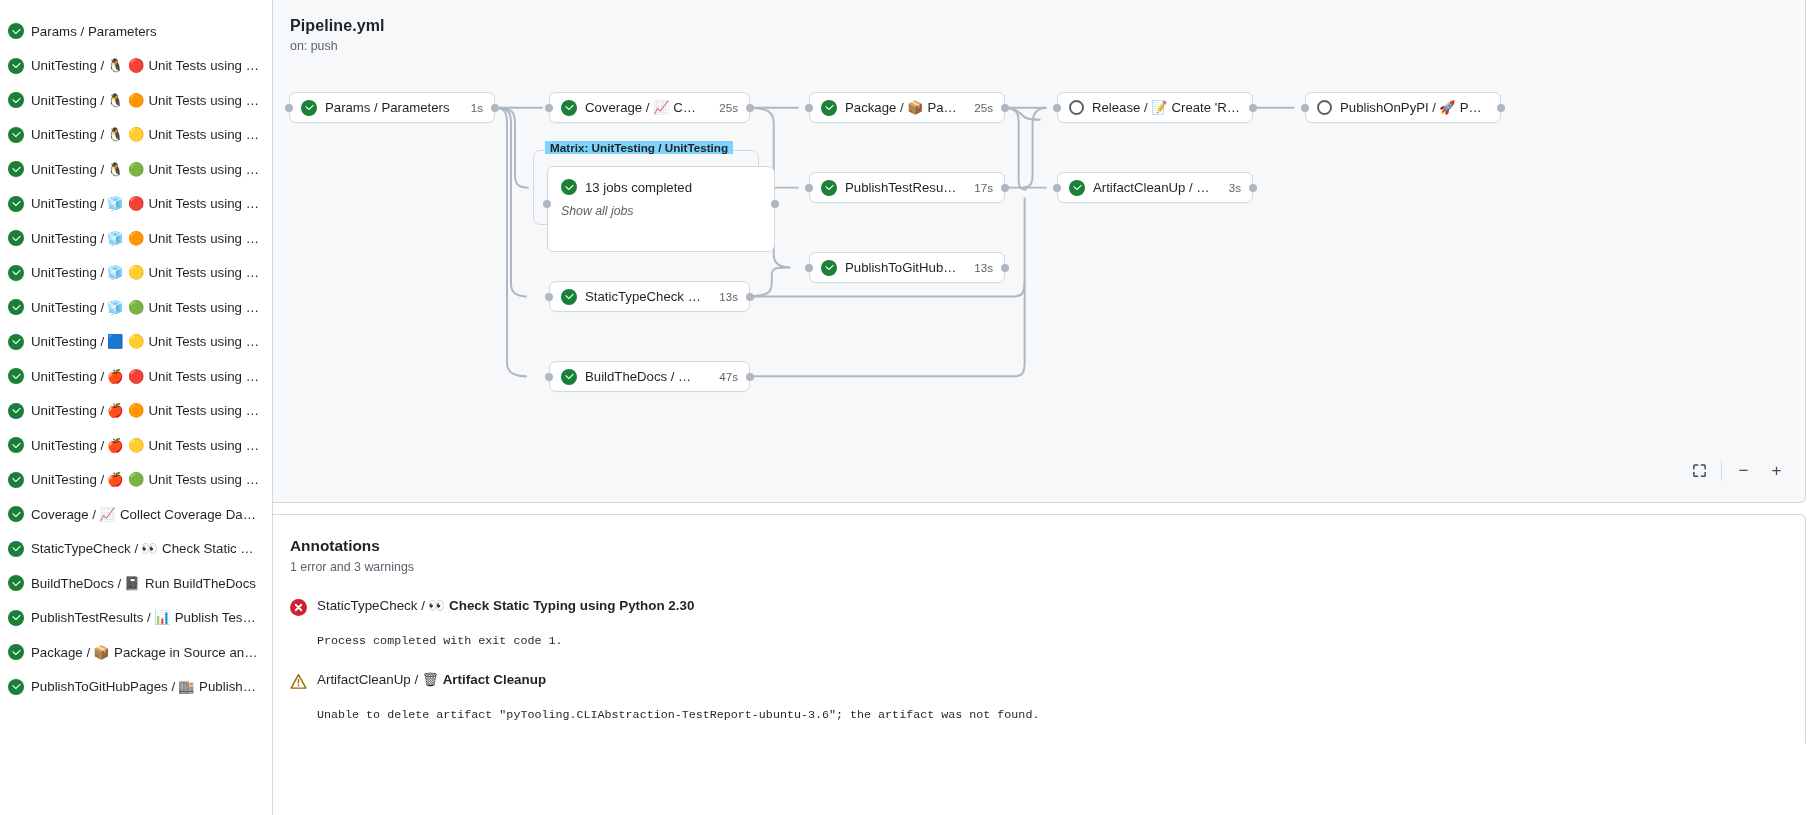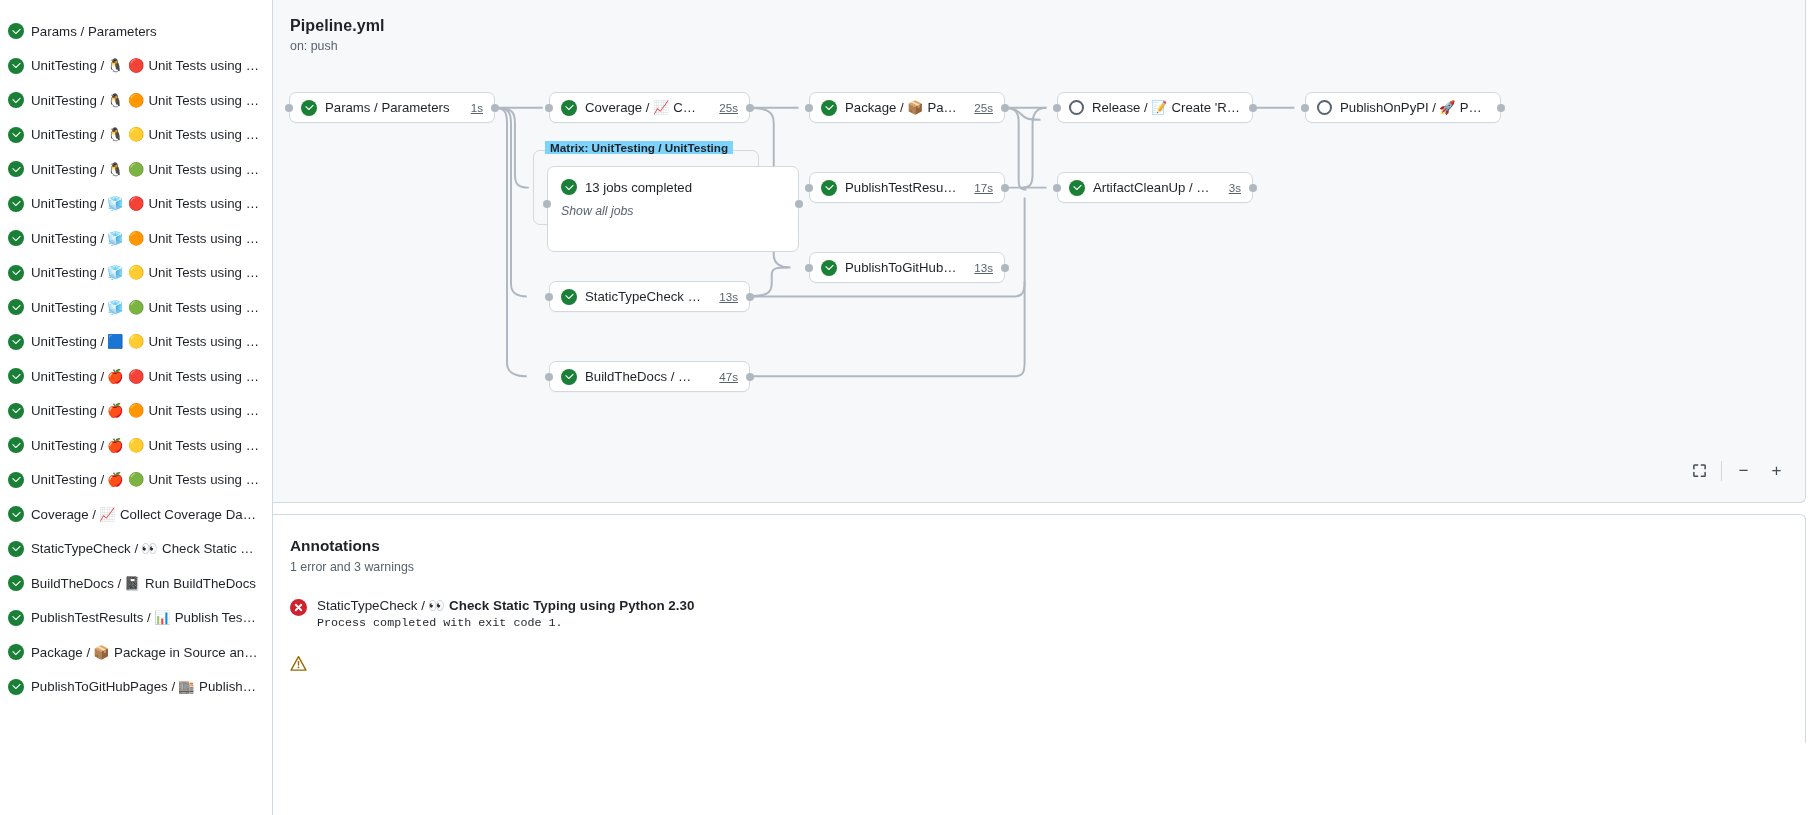--- a/index.html
+++ b/index.html
@@ -89,21 +89,21 @@
     display: flex;
     align-items: center;
     gap: 8px;
     padding: 0 11px;
     font-size: 13.2px;
     white-space: nowrap;
     cursor: pointer;
     box-shadow: 0 1px 0 rgba(31,35,40,0.02);
   }
   .node .label { overflow: hidden; text-overflow: ellipsis; }
-  .node .dur { color: #59636e; font-size: 11.6px; margin-left: auto; padding-left: 9px; text-decoration: underline; }
+  .node .dur { color: #59636e; font-size: 11.6px; margin-left: auto; padding-left: 9px; }
   .ring {
     flex: 0 0 auto; width: 15px; height: 15px;
     border: 2px solid #59636e; border-radius: 50%;
     background: transparent;
   }
   .port {
     position: absolute;
     width: 8px; height: 8px; border-radius: 50%;
     background: #afb8c1;
   }
@@ -164,21 +164,21 @@
   .ann-title { font-size: 15.4px; font-weight: 600; }
   .ann-sub { font-size: 12.4px; color: #59636e; margin-top: 5px; }
   .ann-item { display: flex; gap: 10px; margin-top: 24px; }
   .ann-ico { flex: 0 0 auto; width: 17px; height: 17px; margin-top: 1px; }
   .ann-head { font-size: 13.4px; color: #1f2328; }
   .ann-head .strong { font-weight: 600; }
   .ann-body {
     font-family: "Liberation Mono", "DejaVu Sans Mono", monospace;
     font-size: 11.7px;
     color: #1f2328;
-    margin-top: 3px;
+    margin-top: 21px;
   }
 </style>
 </head>
 <body>
 
 <div class="page">
 
   <div class="sidebar" id="sidebar">
       <div class="job-row">
         <span class="ck">
@@ -488,21 +488,21 @@
               <span class="label">BuildTheDocs / <span class="emoji">📓</span> Run Buil...</span>
               <span class="dur">47s</span>
               <span class="port" style="left: -5px; top: 11px;"></span>
               <span class="port" style="right: -5px; top: 11px;"></span>
             </div>
           </div>
 
         <div class="matrix-group" style="left:260px; top:150px; width:226px; height:75px;">
           <span class="matrix-title">Matrix: UnitTesting / UnitTesting</span>
         </div>
-        <div class="matrix-node" style="left: 274px; top: 166px; width: 252px; height: 86px; position: absolute;">
+        <div class="matrix-node" style="left: 274px; top: 166px; width: 228px; height: 86px; position: absolute;">
           <div class="line1">
             <span class="ck">
               <svg width="11" height="11" viewBox="0 0 16 16">
                   <path fill="#fff" d="M13.78 4.22a.75.75 0 0 1 0 1.06l-6.25 6.25a.75.75 0 0 1-1.06 0L2.22 7.28a.75.75 0 0 1 1.06-1.06L7 9.94l5.72-5.72a.75.75 0 0 1 1.06 0Z"></path>
                 </svg>
             </span>
             <span>13 jobs completed</span>
           </div>
           <div class="line2">Show all jobs</div>
         <span class="port" style="top: 33px; left: -5px;"></span>
@@ -538,18 +538,22 @@
               <div class="ann-head">StaticTypeCheck / <span class="emoji">👀</span> <span class="strong">Check Static Typing using Python 2.30</span></div>
               <div class="ann-body">Process completed with exit code 1.</div>
             </div>
           </div>
           <div class="ann-item">
             <span class="ann-ico"><svg width="17" height="17" viewBox="0 0 16 16">
                 <path fill="none" stroke="#9a6700" stroke-width="1.3" stroke-linejoin="round" d="M8 1.6 15 14.2H1Z"></path>
                 <path stroke="#9a6700" stroke-width="1.3" stroke-linecap="round" d="M8 6.1v3.4"></path>
                 <circle cx="8" cy="11.6" r="0.85" fill="#9a6700"></circle>
               </svg></span>
+            <div>
+              <div class="ann-head">ArtifactCleanUp / <span class="emoji">🗑</span> <span class="strong">Artifact Cleanup</span></div>
+              <div class="ann-body">Unable to delete artifact "pyTooling.CLIAbstraction-TestReport-ubuntu-3.6"; the artifact was not found.</div>
+            </div>
           </div>
         </div>
     </div>
 
   </div>
 </div>
 
 </body></html>

